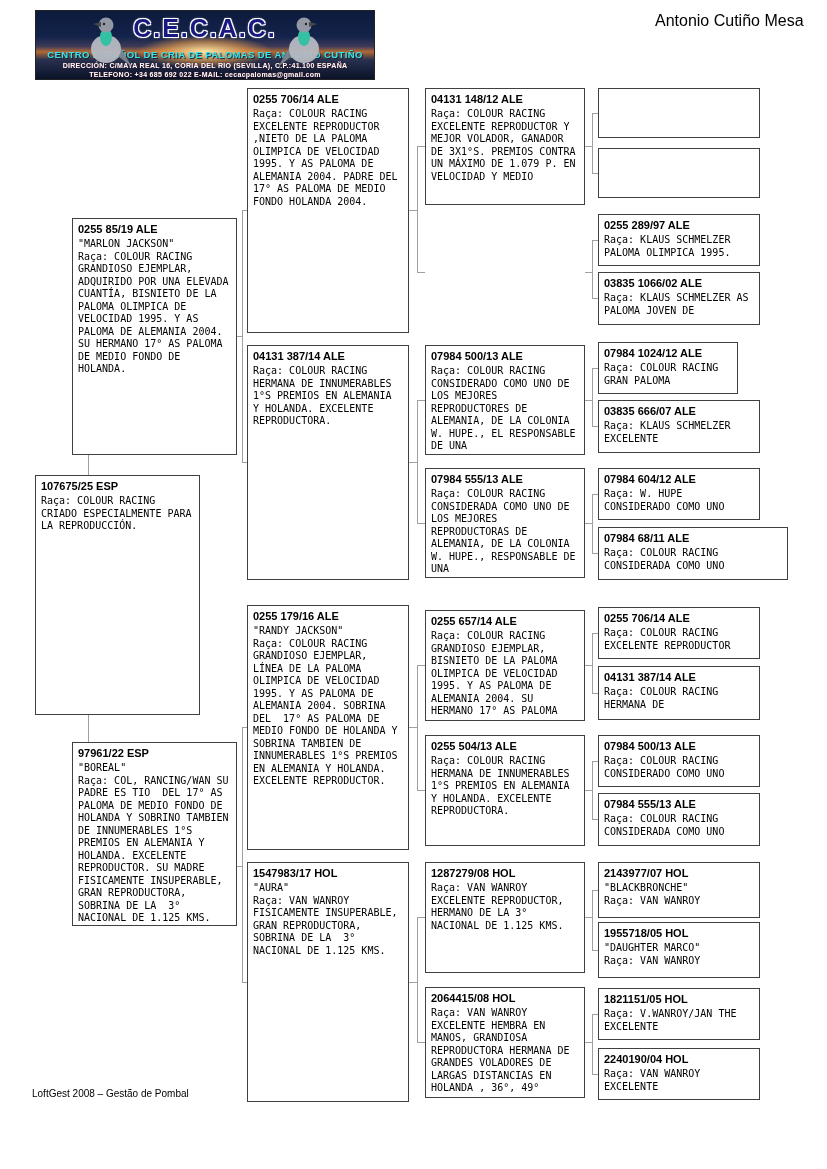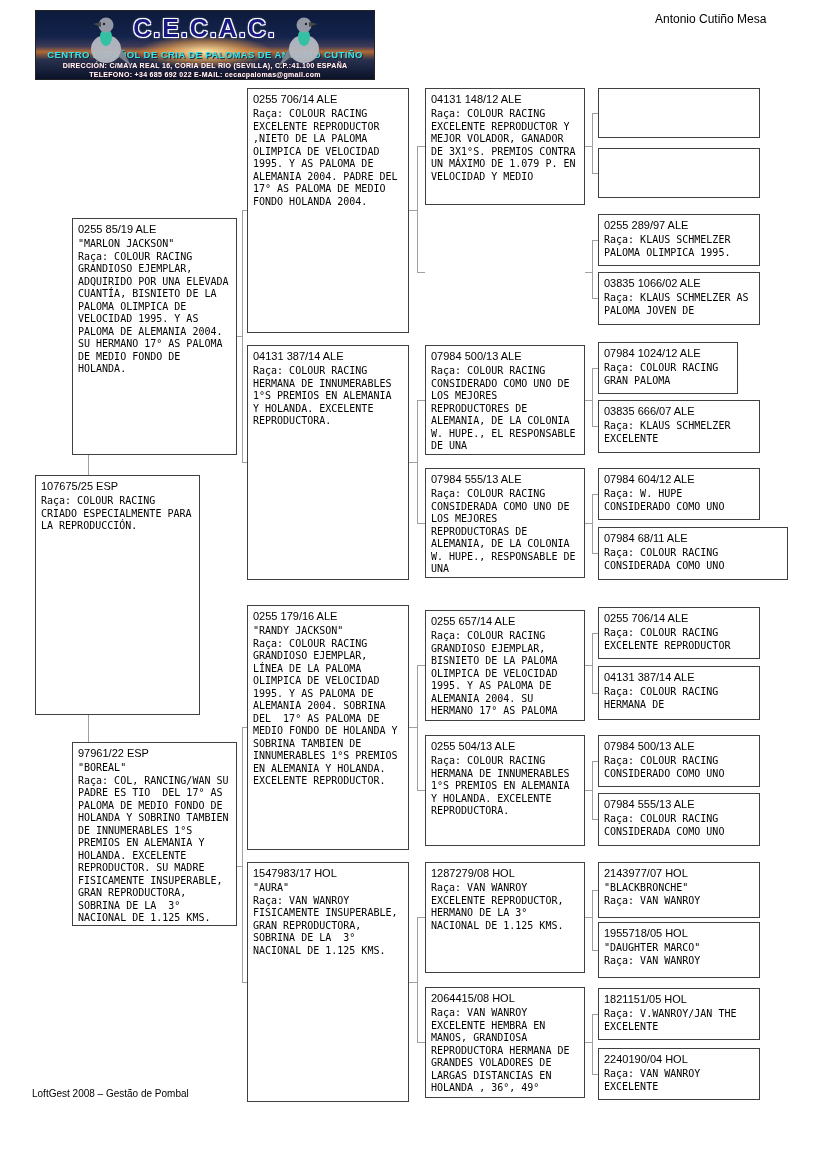--- a/index.html
+++ b/index.html
@@ -1,28 +1,28 @@
 <!DOCTYPE html>
 <html><head>
 <meta charset="utf-8">
 <style>
   html,body{margin:0;padding:0;background:#fff;}
   #page{position:relative;width:827px;height:1169px;background:#fff;overflow:hidden;
         font-family:"Liberation Sans",sans-serif;}
   
   .pbox{position:absolute;border:1px solid #404040;background:#fff;padding:4px 5px;
         box-sizing:border-box;overflow:hidden;z-index:2;}
-  .ring{font-family:"Liberation Sans",sans-serif;font-weight:normal;font-size:11px;
+  .ring{font-family:"Liberation Sans",sans-serif;font-weight:bold;font-size:11px;
         color:#000;margin-bottom:3px;white-space:nowrap;}
   .pname,.ptext{font-family:"DejaVu Sans Mono",monospace;font-size:10px;line-height:12.5px;
         color:#000;white-space:pre-wrap;}
   
   .line{position:absolute;background:#a0a0a0;z-index:1;}
   
-  #owner{position:absolute;left:655px;top:12px;font-size:12px;color:#000;}
+  #owner{position:absolute;left:655px;top:12px;font-size:16px;color:#000;}
   #logo{position:absolute;left:35px;top:10px;width:340px;height:70px;border:1px solid #222;
         box-sizing:border-box;overflow:hidden;
         background:
           radial-gradient(ellipse 90px 22px at 50% 60%, rgba(255,233,170,0.95), rgba(255,170,70,0.55) 45%, rgba(255,140,60,0) 75%),
           linear-gradient(180deg,#0c1a3c 0%,#14234b 38%,#3d3a58 52%,#b06a36 60%,#27304e 72%,#0a1228 100%);}
   #logo-title{position:absolute;left:0;right:0;top:3px;text-align:center;
         font-weight:bold;font-size:25px;letter-spacing:2px;color:#181880;
         text-shadow:-1px -1px 0 #fff,1px -1px 0 #fff,-1px 1px 0 #fff,1px 1px 0 #fff,0 0 3px #fff;}
   #logo-sub{position:absolute;left:0;right:0;top:38px;text-align:center;
         font-weight:bold;font-size:9.5px;letter-spacing:0.4px;color:#3ae2ea;

